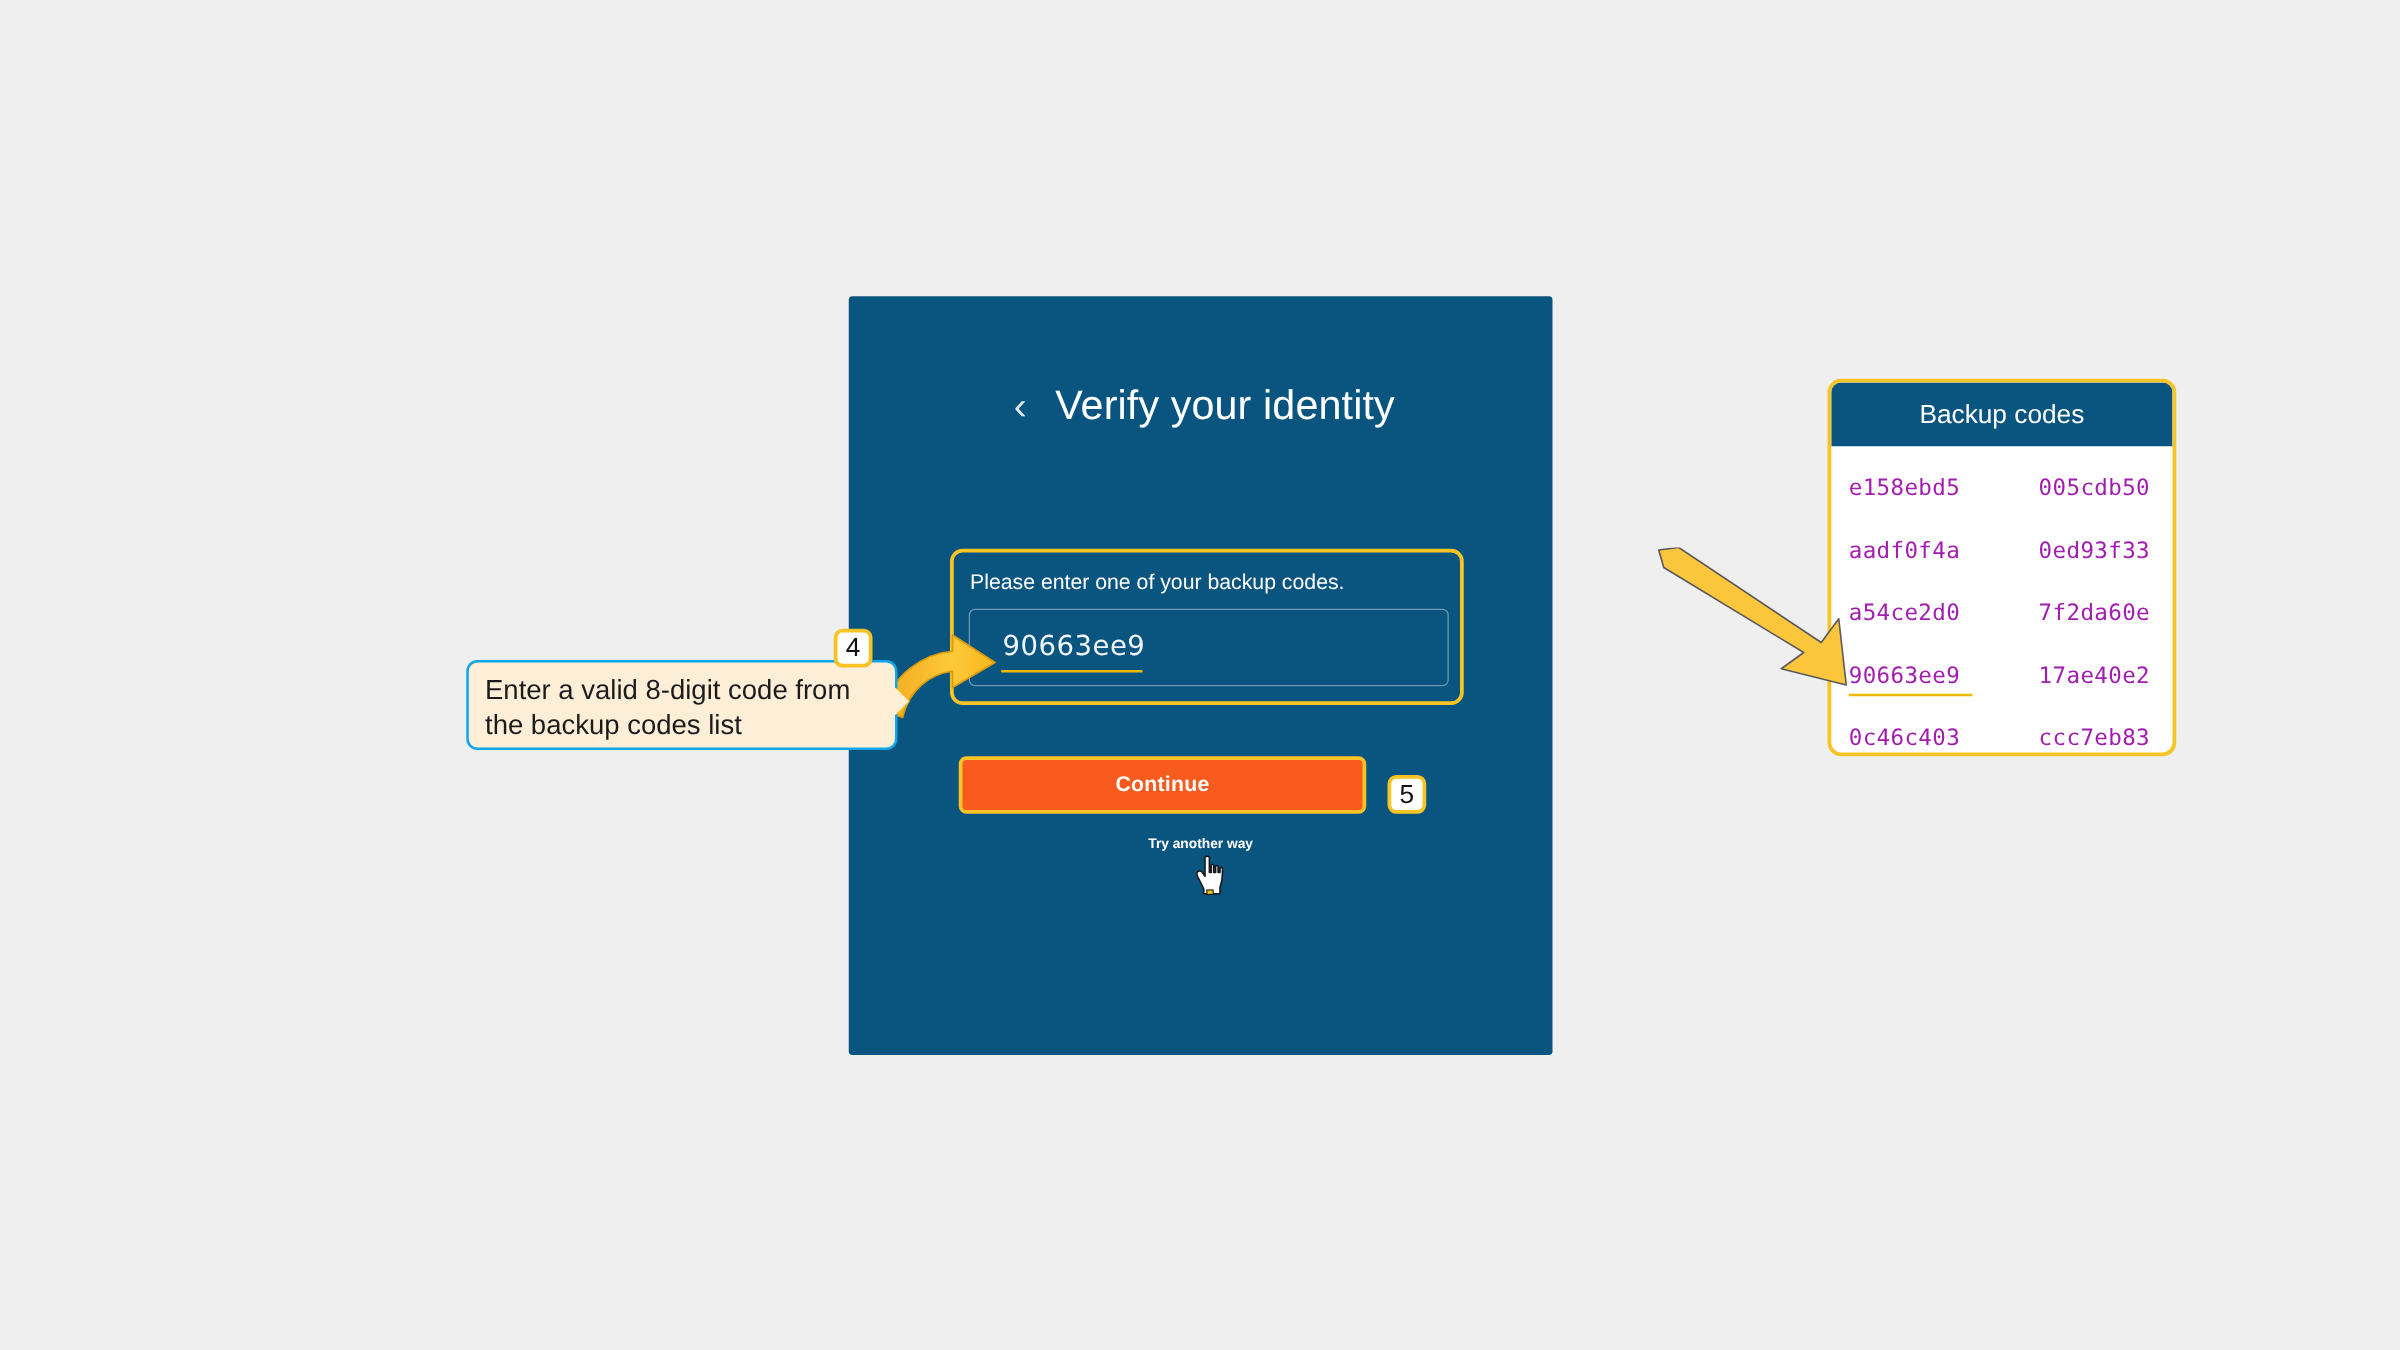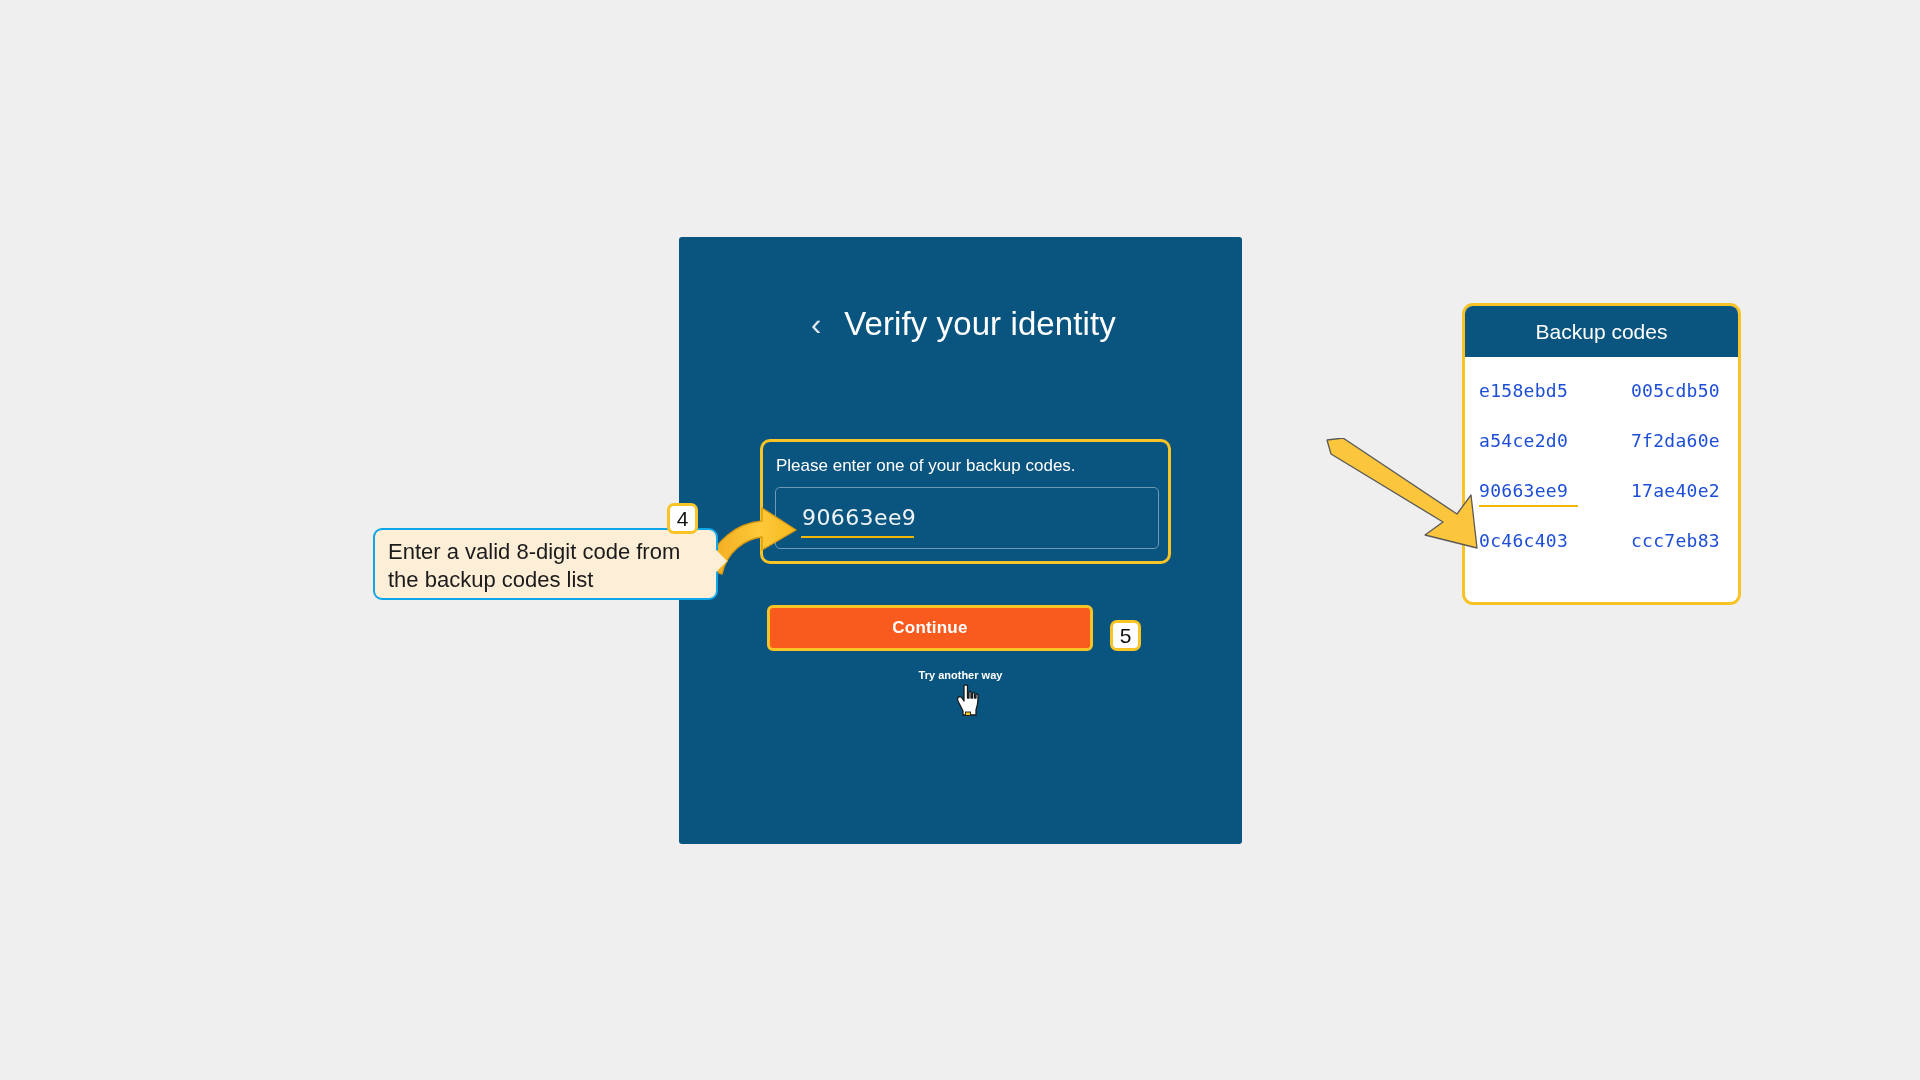--- a/index.html
+++ b/index.html
@@ -283,21 +283,21 @@
     height: 50px;
     align-items: center;
     padding: 0 14px;
     box-sizing: border-box;
   }
 
   .code-cell {
     width: 50%;
     font-family: "DejaVu Sans Mono", monospace;
     font-size: 18px;
-    color: #1d4ed8;
+    color: #a21caf;
     letter-spacing: 0.3px;
     position: relative;
   }
 
   .code-cell.right {
     text-align: right;
     padding-right: 4px;
   }
 
   .code-cell.highlighted::after {
@@ -376,20 +376,24 @@
     <div id="backup-codes-header">
       <span id="backup-codes-title">Backup codes</span>
     </div>
     <div id="backup-codes-body">
 
       <div class="code-row">
         <span class="code-cell">e158ebd5</span>
         <span class="code-cell right">005cdb50</span>
       </div>
 
+      <div class="code-row">
+        <span class="code-cell">aadf0f4a</span>
+        <span class="code-cell right">0ed93f33</span>
+      </div>
 
       <div class="code-row">
         <span class="code-cell">a54ce2d0</span>
         <span class="code-cell right">7f2da60e</span>
       </div>
 
       <div class="code-row">
         <span class="code-cell highlighted">90663ee9</span>
         <span class="code-cell right">17ae40e2</span>
       </div>

